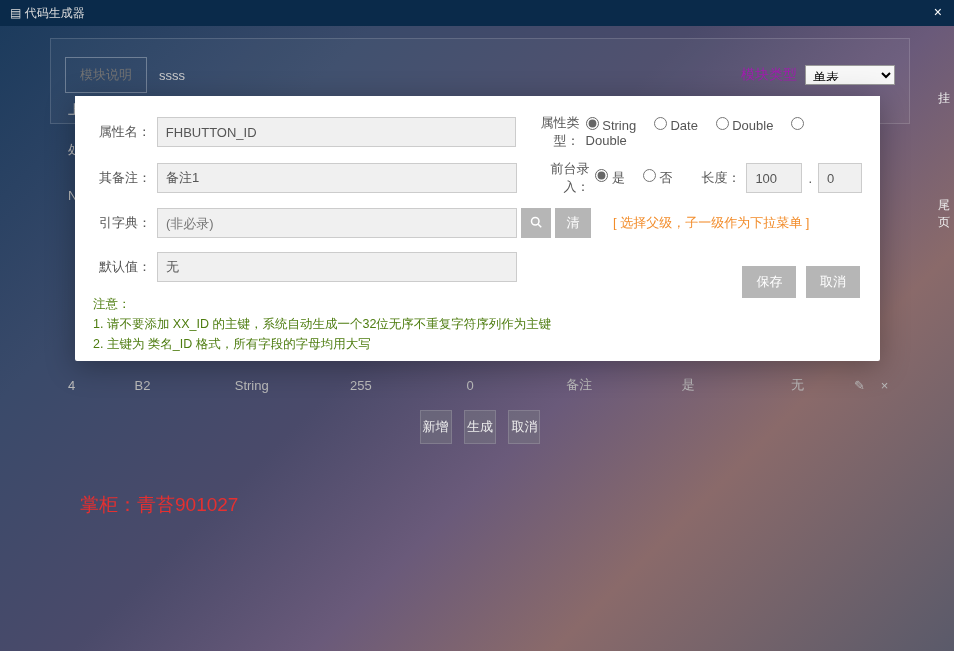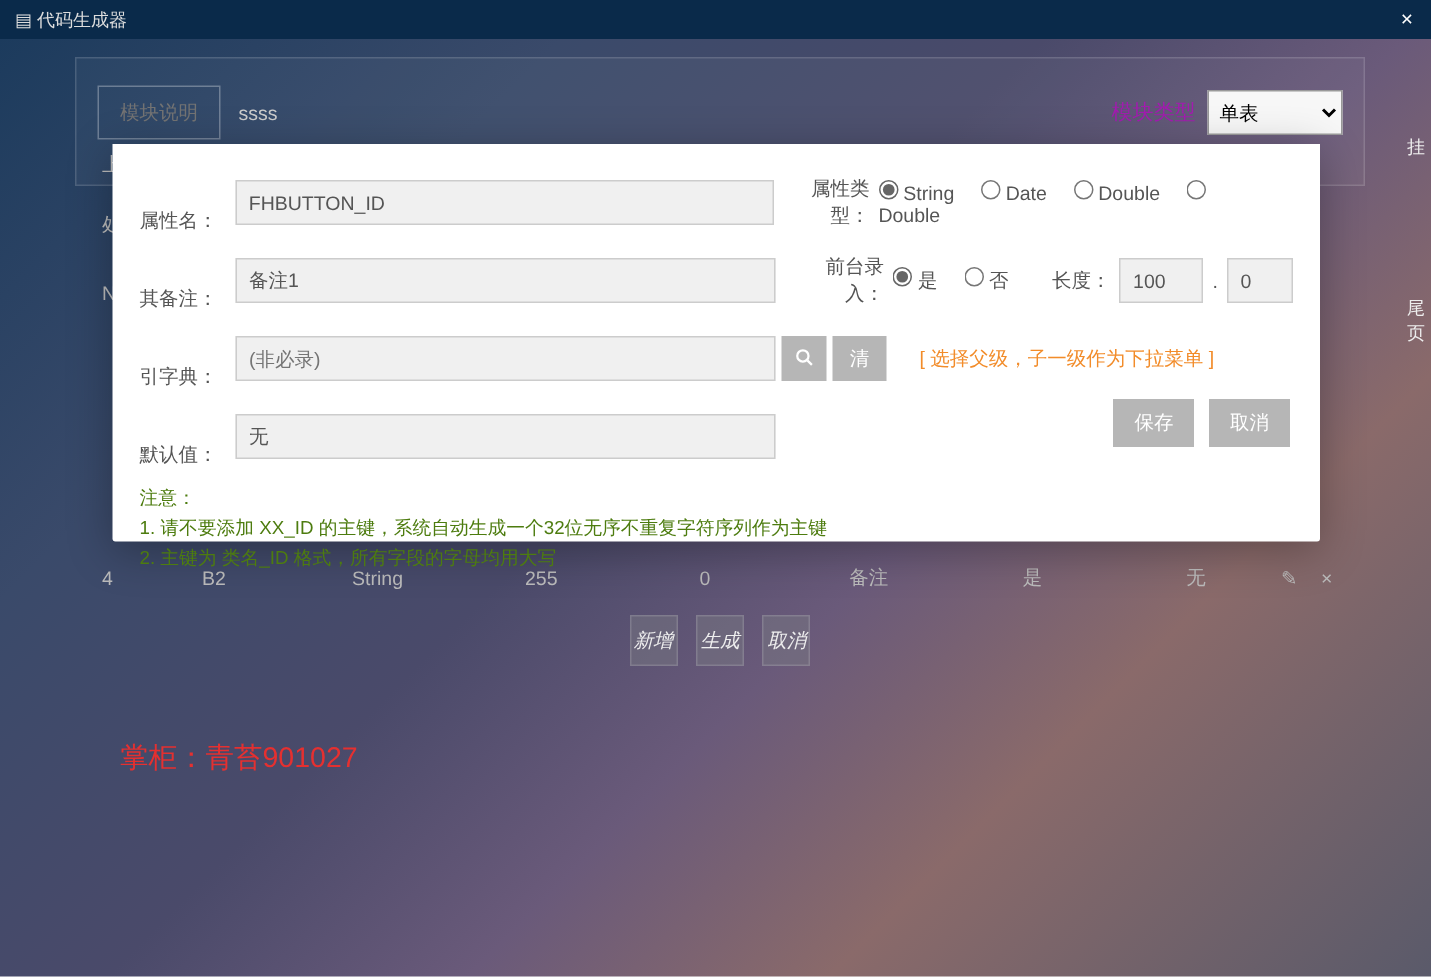--- a/index.html
+++ b/index.html
@@ -19,45 +19,45 @@
       padding: 18px 0 30px 0;
     }
     .topline { display: flex; align-items: center; padding: 0 14px; }
     .box-btn {
       border: 1px solid rgba(255,255,255,0.3); color: #737373; font-size: 13px;
       padding: 8px 14px; background: transparent;
     }
     .topline input.mdesc { flex: 1; border: none; background: transparent; color: #ccc; font-size: 13px; margin-left: 12px; outline: none; }
     .topline .rlabel { color: #a21caf; font-size: 14px; margin-right: 8px; font-family: Liberation Serif, serif; }
     .topline select {
-      width: 90px; height: 30px; border: 1px solid #999; background: #f7f7f7; font-size: 13px; padding: 3px;
+      width: 90px; height: 20px; border: 1px solid #999; background: #f7f7f7; font-size: 13px; padding: 3px;
     }
     .bg-row { position: absolute; left: 50px; width: 860px; color: #bbb; font-size: 13px; height: 30px;
       display: flex; align-items: center; padding: 0 18px; }
     .bg-row.r1 { top: 95px; } .bg-row.r2 { top: 135px; } .bg-row.r3 { top: 180px; }
     .bg-row.t4 { top: 370px; }
     .bg-row.t4 span { flex: 1; text-align: center; }
     .bg-row.t4 .icons { width: 40px; display: flex; gap: 10px; justify-self: flex-end; }
     .panel-btns { position: absolute; top: 410px; left: 50px; width: 860px; text-align: center; }
     .gbtn {
       display: inline-block; background: rgba(120,120,130,0.5); color: #eee; border: 1px solid rgba(255,255,255,0.15);
-      font-size: 13px; padding: 7px 2px; margin: 0 4px; cursor: pointer; font-style: italic;
+      font-size: 13px; padding: 7px 2px; margin: 0 4px; cursor: pointer;
     }
     .footer-note { position: absolute; top: 492px; left: 80px; color: #e53030; font-size: 19px; }
     .rside { position: absolute; top: 90px; right: 0; width: 20px; color: #eee; font-size: 12px; text-align: center; }
     .rside div { margin-bottom: 90px; }
 
     .dialog {
       position: absolute; top: 96px; left: 75px; width: 805px; height: 265px;
       background: #fff; border-radius: 0 0 2px 2px; padding: 18px 18px 12px 18px;
       box-shadow: 0 6px 30px rgba(0,0,0,0.3);
       color: #555; font-size: 13px;
     }
     .row { display: flex; align-items: center; min-height: 34px; margin-bottom: 10px; }
-    .lab { width: 58px; text-align: left; margin-right: 6px; margin-top: 24px; }
+    .lab { width: 58px; text-align: right; margin-right: 6px; }
     .lab2 { width: 64px; text-align: right; margin-right: 6px; }
     .dialog input[type=text] {
       border: 1px solid #ccc; background: #f0f0f0; height: 30px; padding: 0 8px; font-size: 13px; color: #555;
     }
     .w300 { width: 360px; }
     .w56 { width: 56px; }
     .w44 { width: 44px; }
     .spacer { flex: 1; }
     .radio-g label { margin-right: 14px; }
     .sq-btn { width: 30px; height: 30px; background: #b6b6b6; color: #fff; border: none; cursor: pointer; margin-left: 4px; font-size: 12px; }

